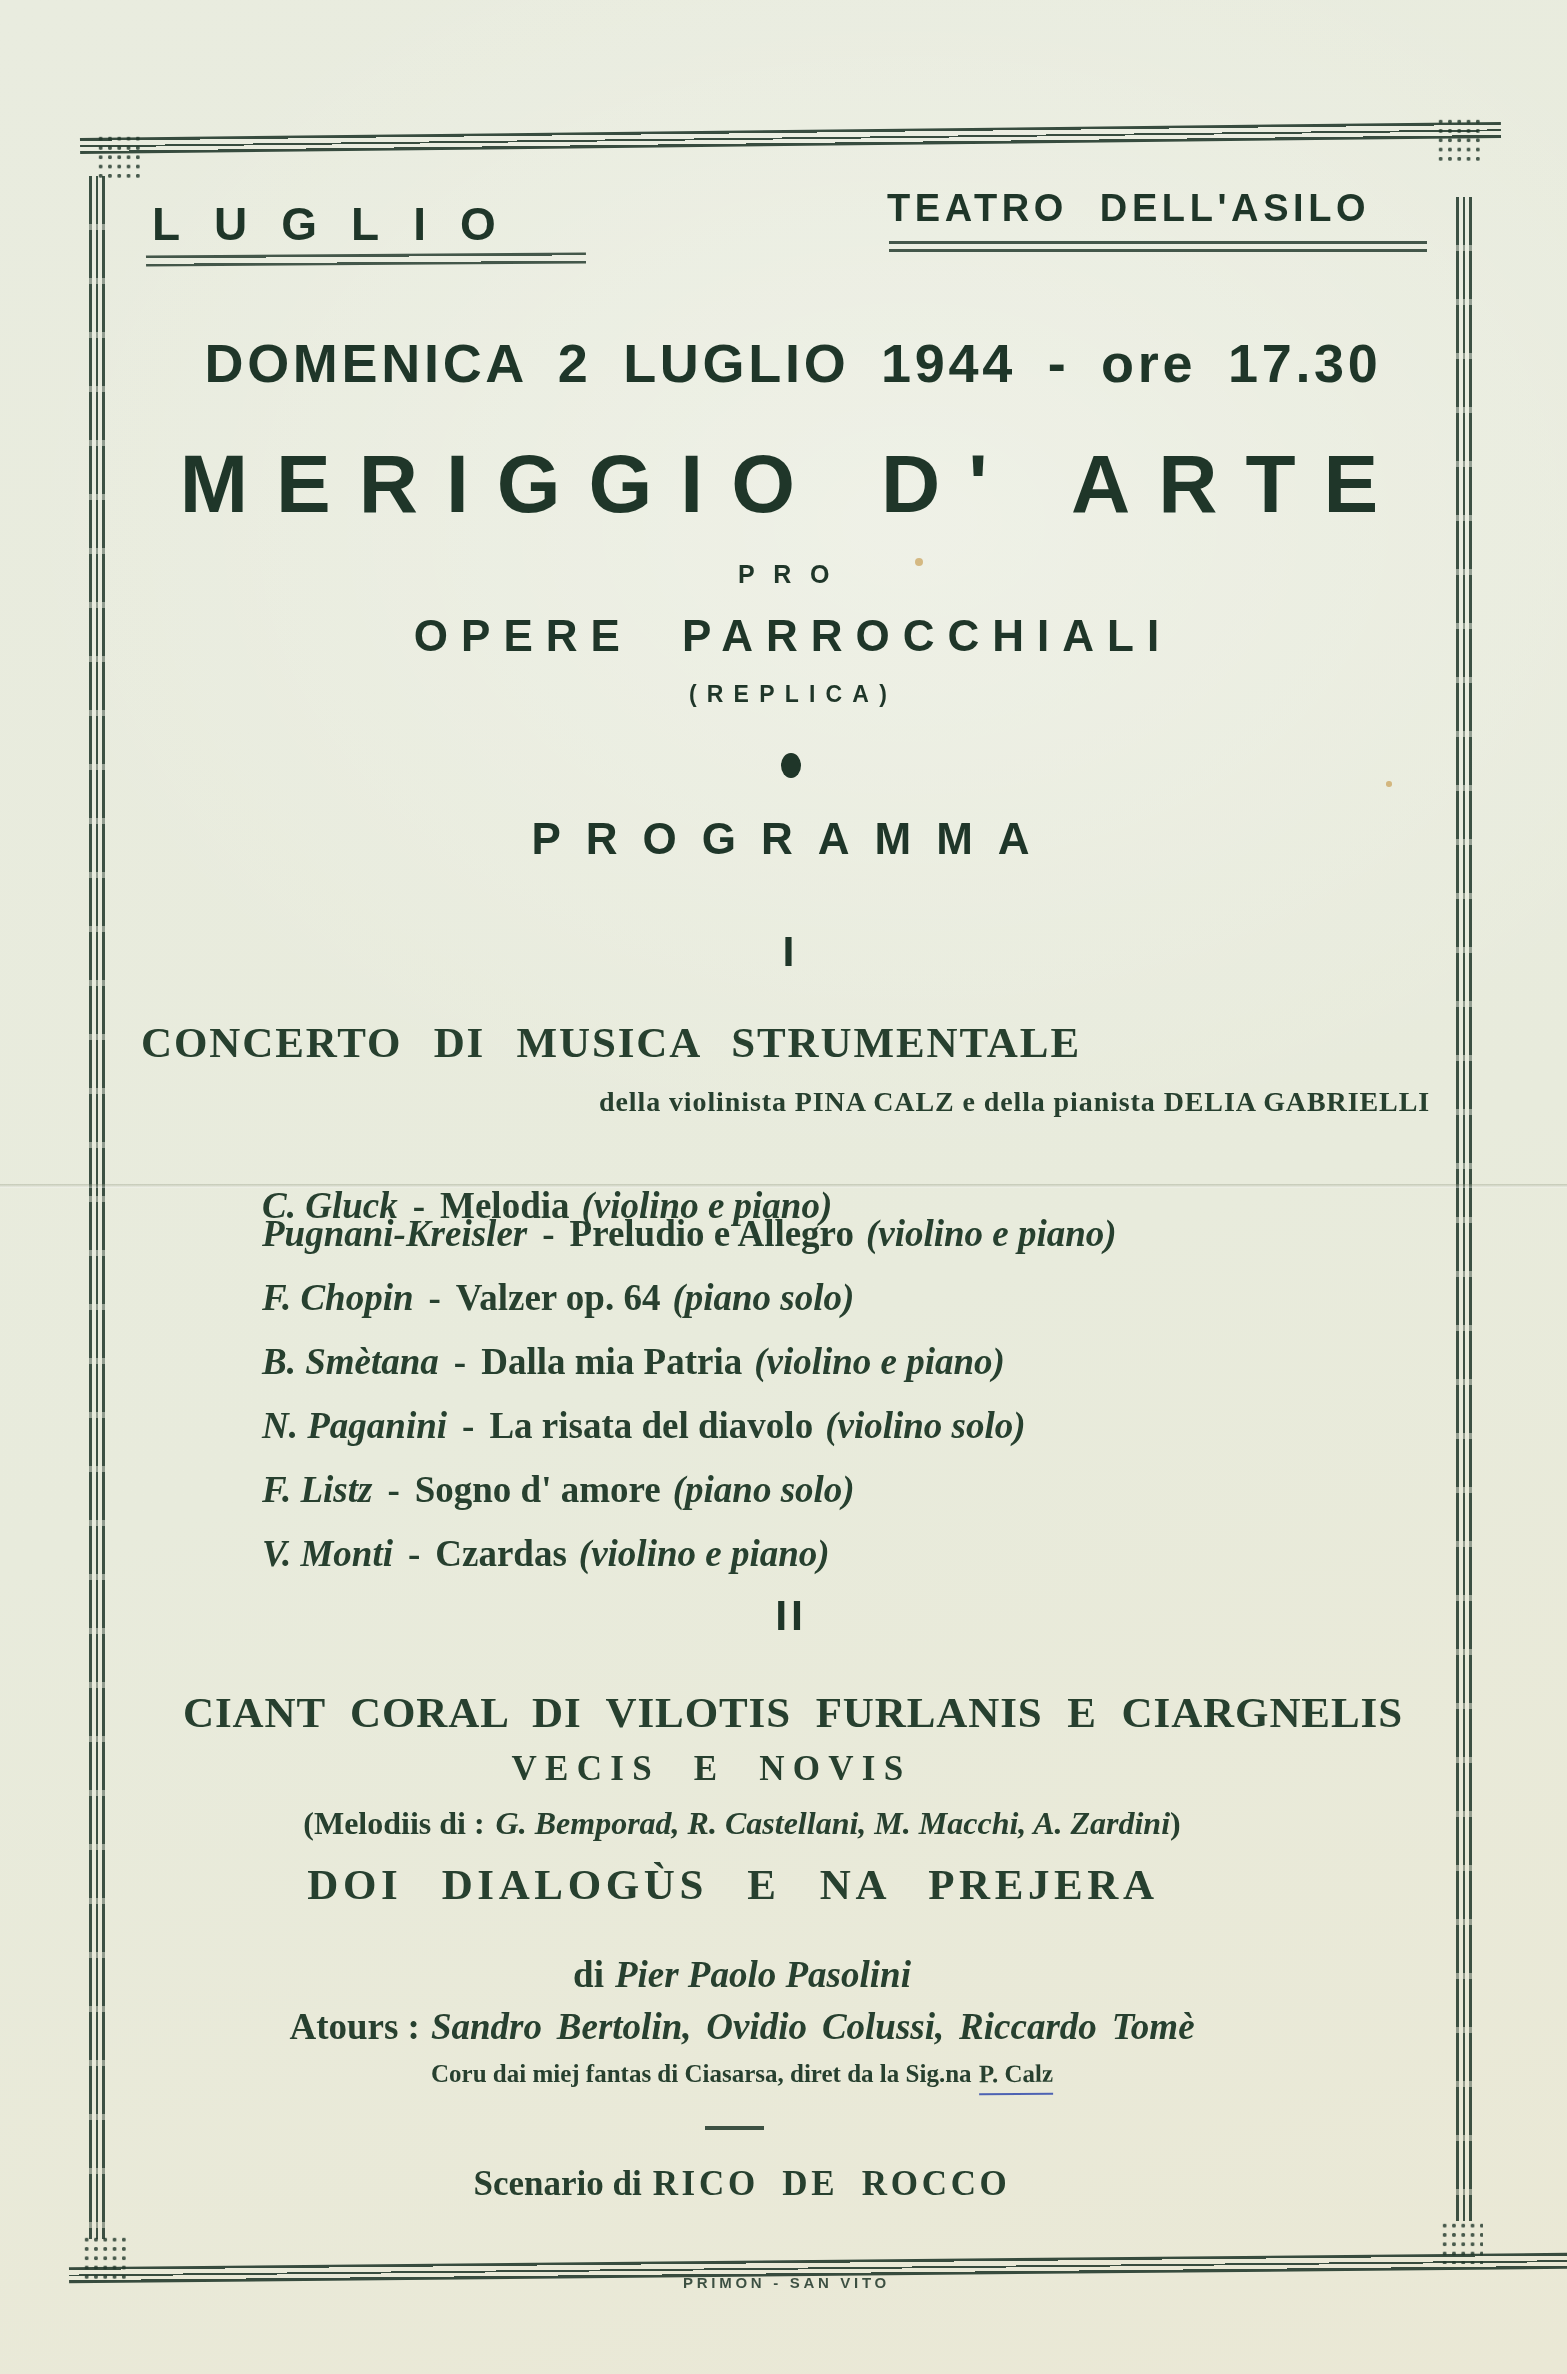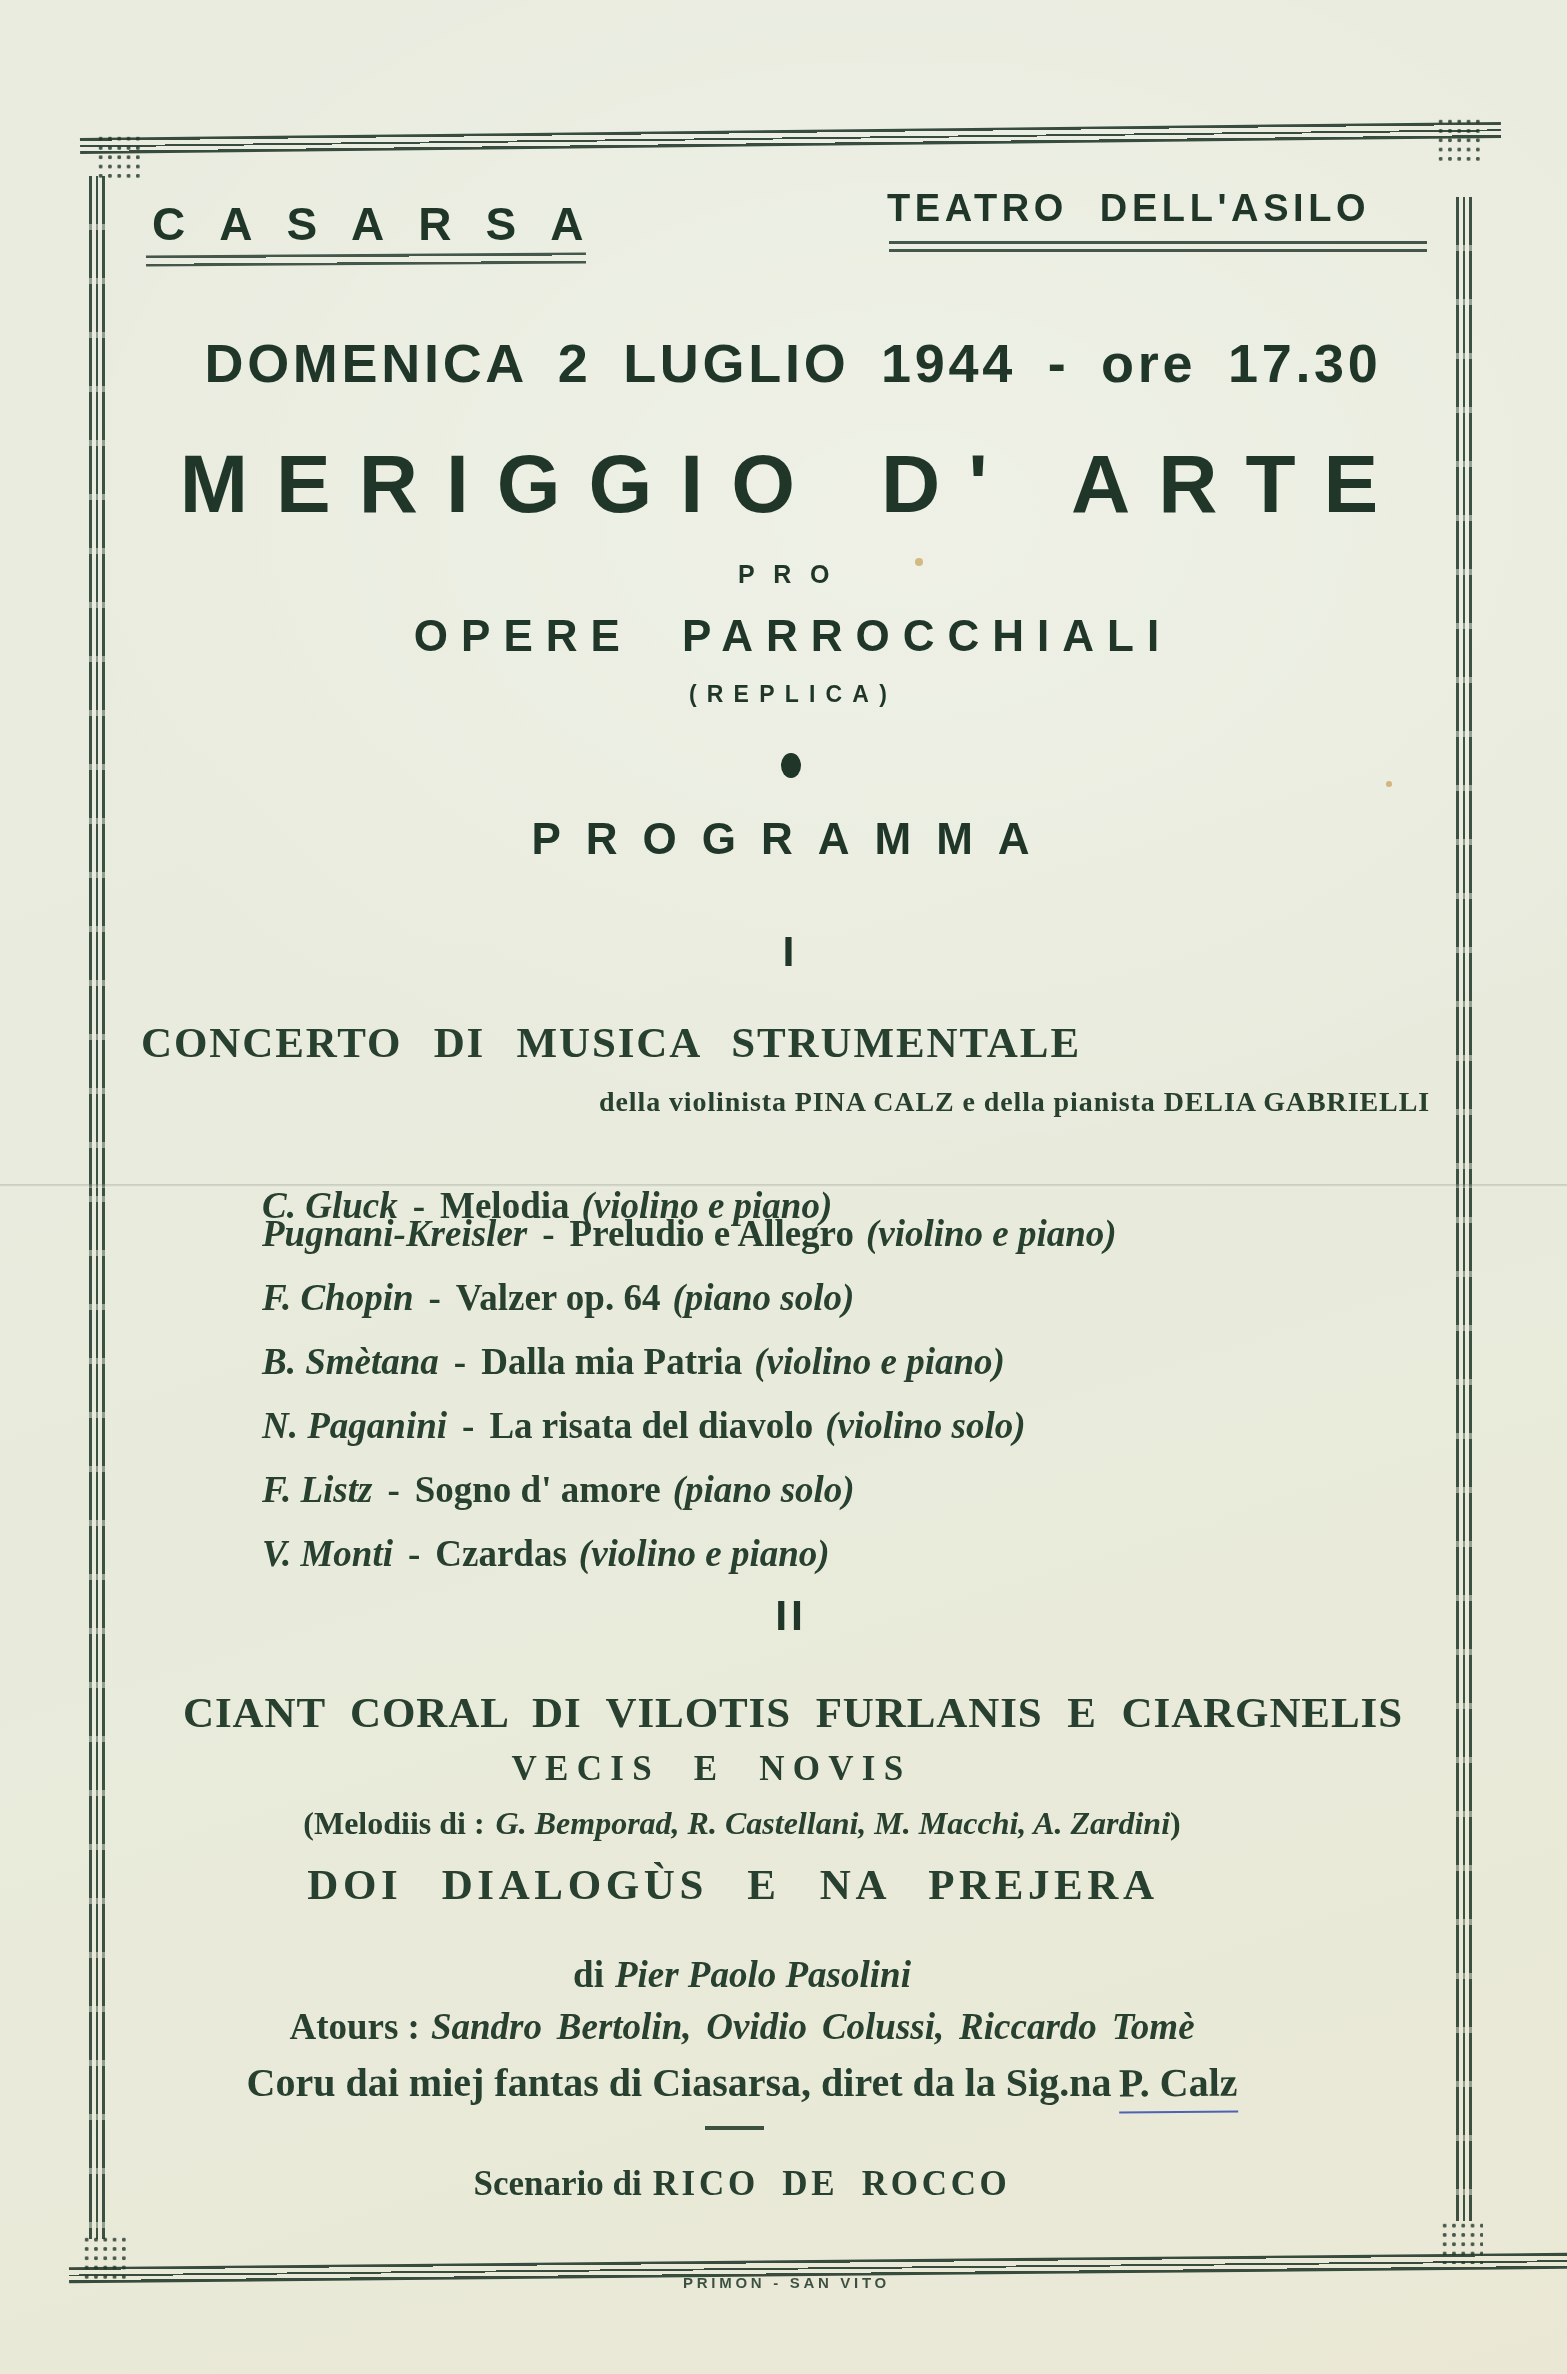--- a/index.html
+++ b/index.html
@@ -67,21 +67,21 @@
   <div class="abs triple-rule-v" style="left:89px;top:176px;height:2063px;"></div>
   <div class="abs triple-rule-v" style="left:1456px;top:197px;height:2024px;"></div>
   <div class="abs corner-dots" style="left:82px;top:2235px;width:45px;height:45px;"></div>
   <div class="abs corner-dots" style="left:1440px;top:2221px;width:43px;height:43px;"></div>
   <div class="abs triple-rule-h" style="left:69px;top:2260px;width:1499px;transform:rotate(-0.55deg);"></div>
 
   <div class="abs crease" style="left:0;top:1184px;width:1568px;height:3.7px;"></div>
   <div class="abs speck" style="left:915px;top:558px;width:8.3px;height:8.3px;"></div>
   <div class="abs speck" style="left:1386px;top:781px;width:5.6px;height:5.6px;"></div>
 
-  <div class="abs sans line" style="left:152px;top:197px;font-size:46px;letter-spacing:34px;">CASARSA</div>
+  <div class="abs sans line" style="left:152px;top:197px;font-size:46px;letter-spacing:34px;">LUGLIO</div>
   <div class="abs double-rule" style="left:146px;top:254px;width:440px;transform:rotate(-0.4deg);"></div>
 
   <div class="abs sans line" style="left:887px;top:186px;font-size:38px;letter-spacing:4.6px;word-spacing:16.7px;">TEATRO DELL'ASILO</div>
   <div class="abs double-rule" style="left:889px;top:241px;width:538px;"></div>
 
   <div class="abs sans line center" style="width:1586px;top:332px;font-size:54px;letter-spacing:3.7px;word-spacing:13px;">DOMENICA 2 LUGLIO 1944 - ore 17.30</div>
 
   <div class="abs sans line center" style="width:1586px;top:436px;font-size:82px;letter-spacing:28px;word-spacing:7.4px;">MERIGGIO D' ARTE</div>
 
   <div class="abs sans line center" style="width:1586px;top:560px;font-size:25px;letter-spacing:18.6px;">PRO</div>
@@ -137,21 +137,21 @@
   <div class="abs serif line center" style="width:1466px;top:1860px;font-size:43px;letter-spacing:4.6px;word-spacing:24px;">DOI DIALOGÙS E NA PREJERA</div>
 
   <div class="abs serif line center" style="width:1484px;top:1953px;font-size:37px;">
     <span>di</span><span class="it gap-l">Pier Paolo Pasolini</span>
   </div>
 
   <div class="abs serif line center" style="width:1484px;top:2005px;font-size:37px;">
     <span>Atours :</span><span class="it gap-l" style="word-spacing:5.6px;">Sandro Bertolin, Ovidio Colussi, Riccardo Tomè</span>
   </div>
 
-  <div class="abs serif line center" style="width:1484px;top:2059px;font-size:40px;">
+  <div class="abs serif line center" style="width:1484px;top:2059px;font-size:25px;">
     <span>Coru dai miej fantas di Ciasarsa, diret da la Sig.na</span><span class="pen-underline gap-s">P. Calz</span>
   </div>
 
   <div class="abs dash-rule" style="left:705px;top:2126px;width:59px;"></div>
 
   <div class="abs serif line center" style="width:1484px;top:2163px;font-size:35px;">
     <span>Scenario di</span><span class="gap-l" style="letter-spacing:3.7px;word-spacing:11px;">RICO DE ROCCO</span>
   </div>
 
   <div class="abs sans line center" style="width:1573px;top:2274px;font-size:15px;letter-spacing:3.7px;opacity:.85;">PRIMON - SAN VITO</div>

